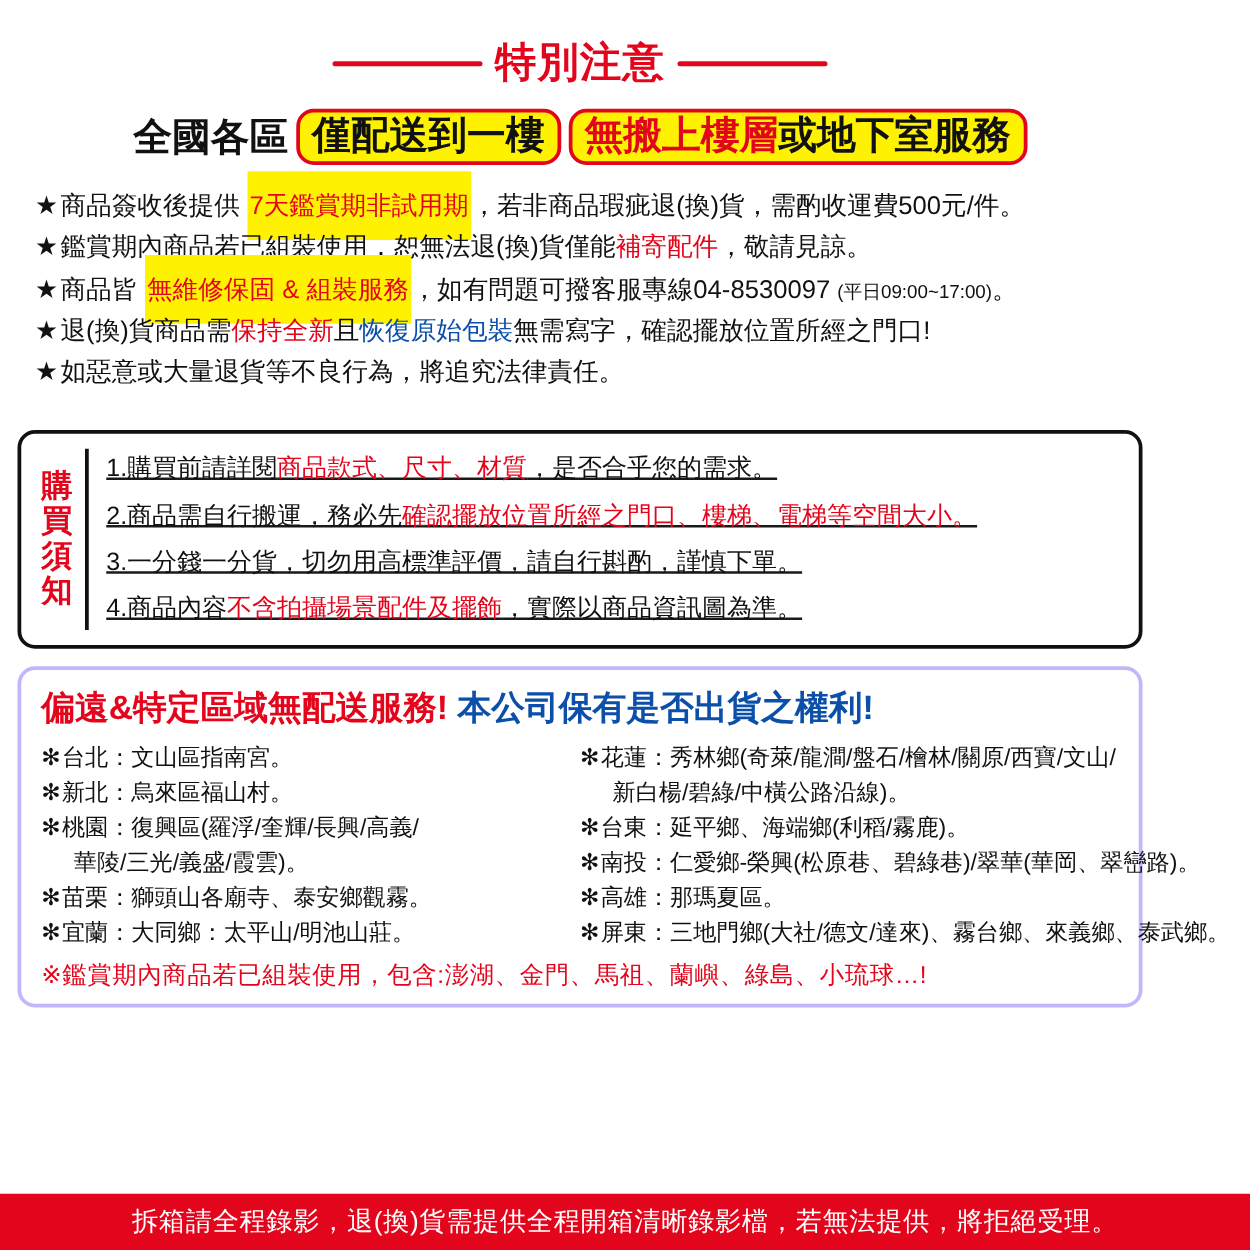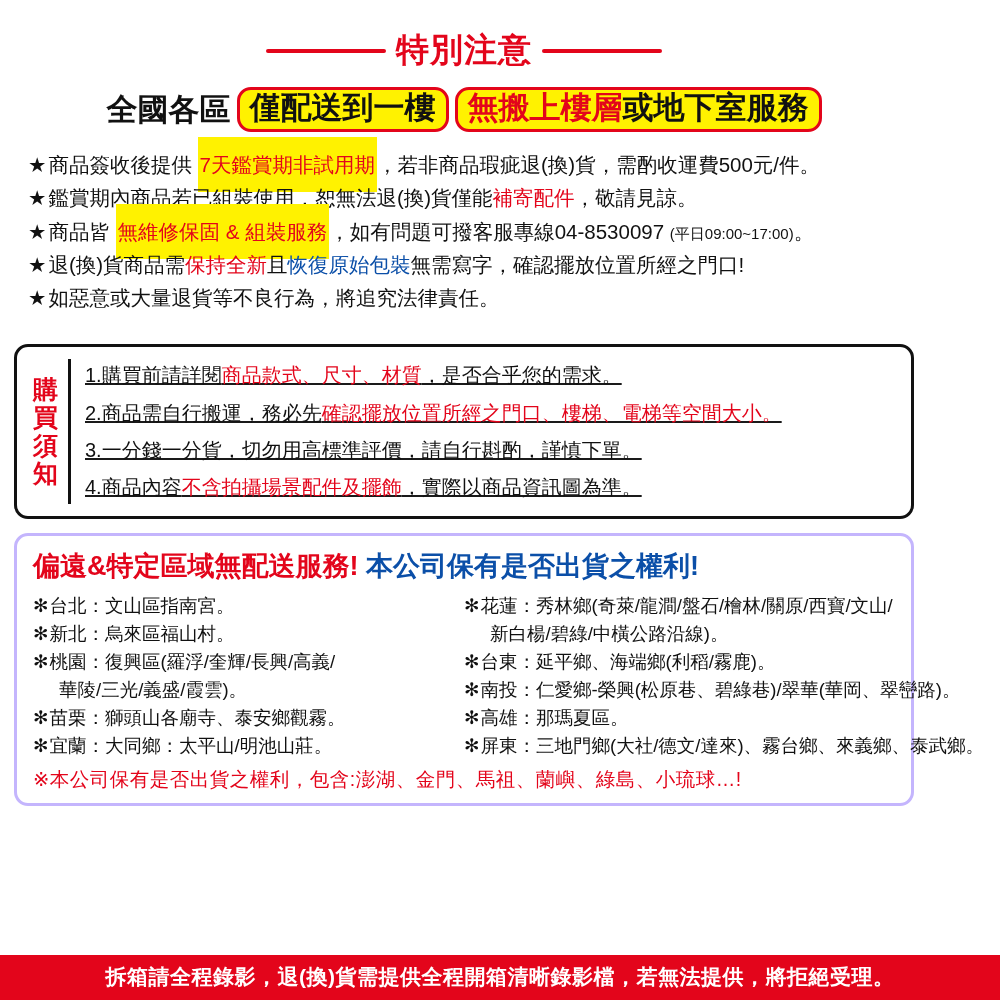--- a/index.html
+++ b/index.html
@@ -161,21 +161,21 @@
 
   
   .footer {
     position: absolute;
     left: 0;
     bottom: 0;
     width: 1000px;
     background: #e3051b;
     color: #ffffff;
     font-size: 21px;
-    font-weight: bold;
+    font-weight: normal;
     text-align: center;
     padding: 8px 0 9px 0;
     box-sizing: border-box;
     letter-spacing: 0.5px;
   }
 </style>
 </head>
 <body>
 
 <div class="page">
@@ -263,18 +263,18 @@
       <div class="col right">
         <div class="row"><span class="ast">✻</span><span>花蓮：秀林鄉(奇萊/龍澗/盤石/檜林/關原/西寶/文山/</span></div>
         <div class="row indent"><span>新白楊/碧綠/中橫公路沿線)。</span></div>
         <div class="row"><span class="ast">✻</span><span>台東：延平鄉、海端鄉(利稻/霧鹿)。</span></div>
         <div class="row"><span class="ast">✻</span><span>南投：仁愛鄉-榮興(松原巷、碧綠巷)/翠華(華岡、翠巒路)。</span></div>
         <div class="row"><span class="ast">✻</span><span>高雄：那瑪夏區。</span></div>
         <div class="row"><span class="ast">✻</span><span>屏東：三地門鄉(大社/德文/達來)、霧台鄉、來義鄉、泰武鄉。</span></div>
       </div>
     </div>
 
-    <div class="note">※本公司保有是否出貨之權利，包含:澎湖、金門、馬祖、蘭嶼、綠島、小琉球…!</div>
+    <div class="note">※鑑賞期內商品若已組裝使用，包含:澎湖、金門、馬祖、蘭嶼、綠島、小琉球…!</div>
   </div>
 
   <div class="footer">拆箱請全程錄影，退(換)貨需提供全程開箱清晰錄影檔，若無法提供，將拒絕受理。</div>
 
 </div>
 
 </body></html>

